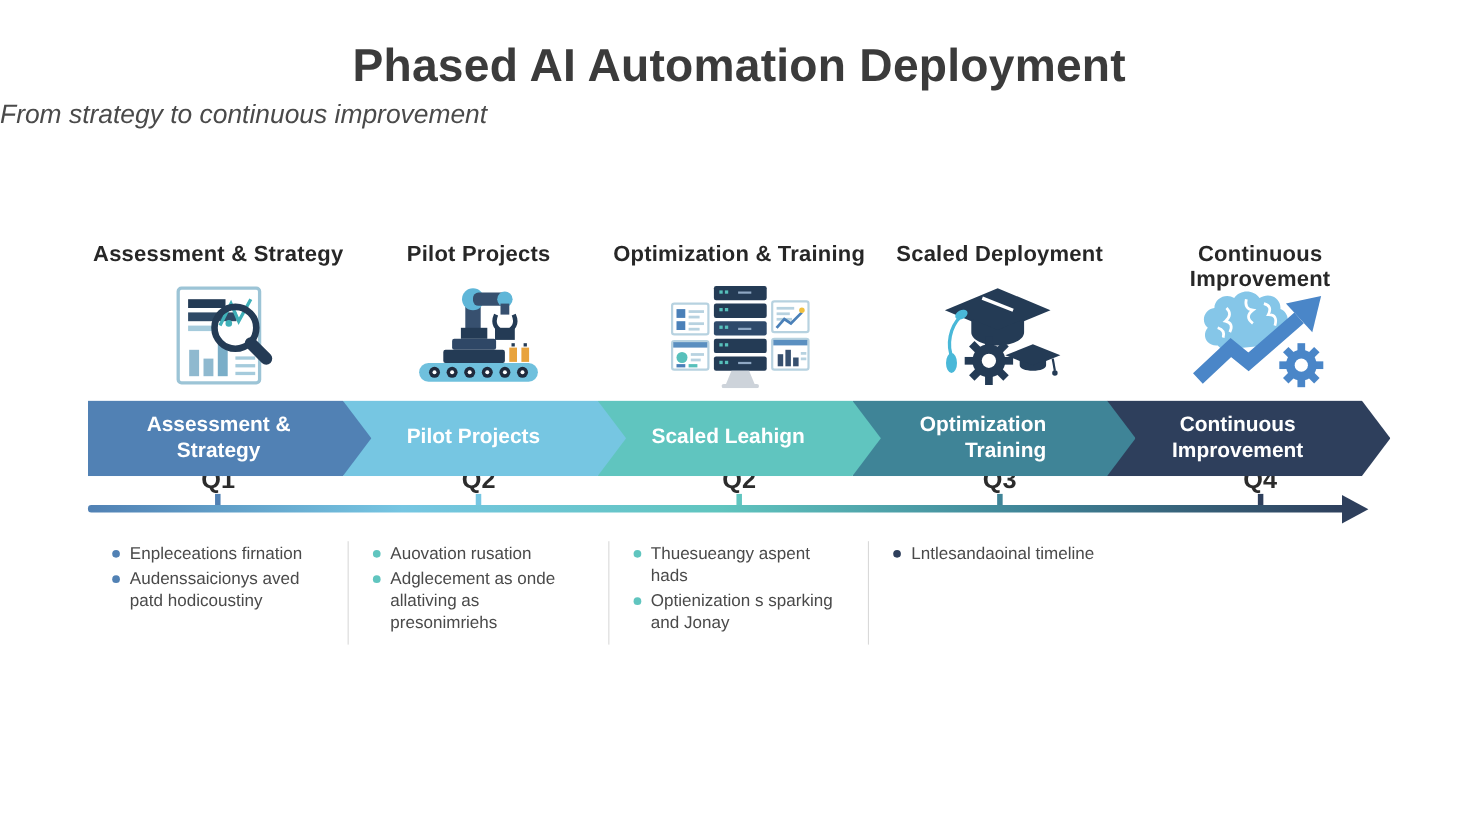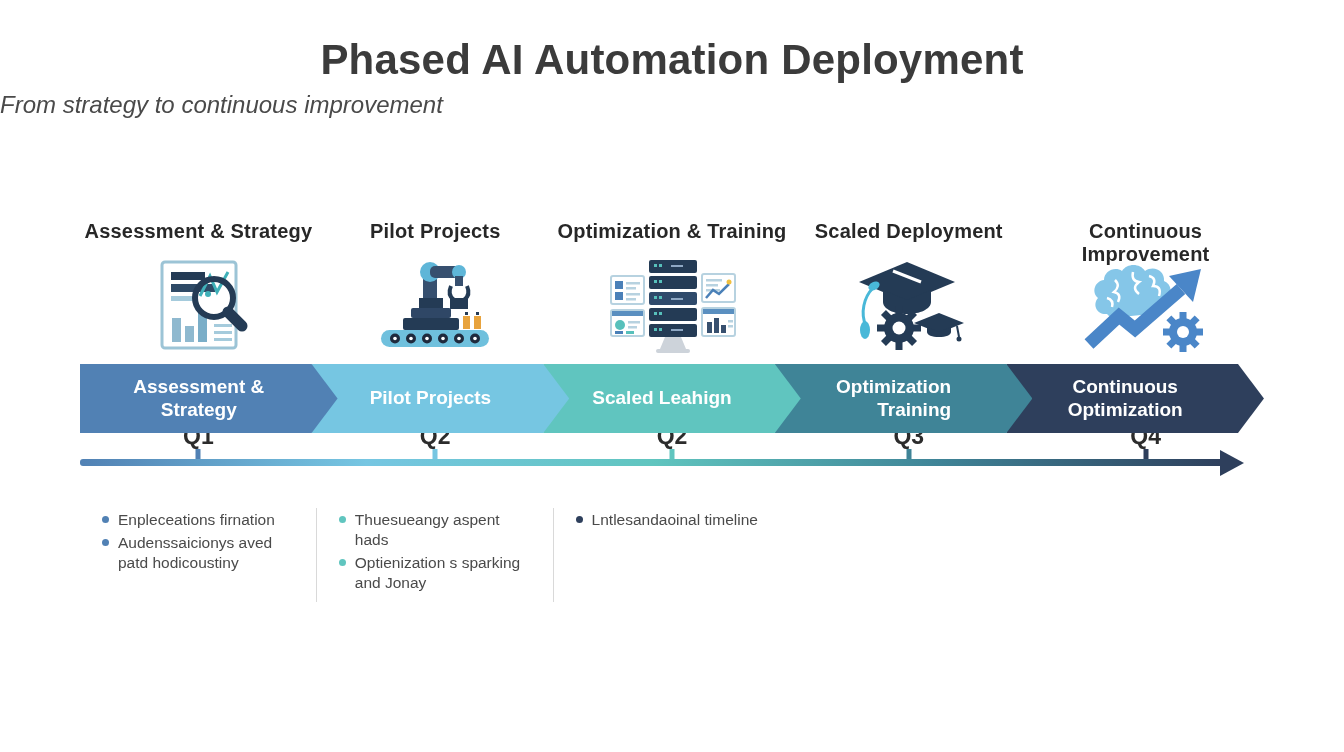--- a/index.html
+++ b/index.html
@@ -47,21 +47,21 @@
   .tick:nth-child(4){left:70%;}
   .tick:nth-child(5){left:90%;}
 
   .timeline-line{position:absolute;left:80px;width:1144px;top:459px;height:7px;border-radius:3px;}
   .arrowhead{
     position:absolute;left:1220px;top:450px;width:0;height:0;
     border-top:13px solid transparent;border-bottom:13px solid transparent;
     border-left:24px solid #2e3f5c;
   }
 
-  .bullets{top:508px;}
+  .bullets{top:492px;}
   .bullets-col{padding:2px 16px 0 22px;min-height:94px;border-right:1px solid #d9d9d9;box-sizing:border-box;}
   .bullets-col:last-child{border-right:none;}
   .b-item{display:flex;gap:9px;font-size:15.5px;color:#4a4a4a;line-height:1.3;margin-bottom:3px;}
   .b-dot{width:7px;height:7px;border-radius:50%;margin-top:6px;flex:0 0 auto;}
 </style>
 </head>
 <body>
 
 <div class="title">Phased AI Automation Deployment</div>
 <div class="subtitle">From strategy to continuous improvement</div>
@@ -225,21 +225,21 @@
 </div>
 
 <div class="banner">
   <div class="banner-seg" style="background: rgb(81, 129, 180);">Assessment &amp;
 Strategy</div>
   <div class="banner-seg" style="background: rgb(118, 198, 226);">Pilot Projects</div>
   <div class="banner-seg" style="background: rgb(96, 197, 191);">Scaled Leahign</div>
   <div class="banner-seg" style="background: rgb(63, 132, 151);">Optimization
 Training</div>
   <div class="banner-seg" style="background: rgb(46, 63, 92);">Continuous
-Optimization</div>
+Improvement</div>
 </div>
 
 <div class="grid quarters">
   <div class="q-label">Q1</div>
   <div class="q-label">Q2</div>
   <div class="q-label">Q2</div>
   <div class="q-label">Q3</div>
   <div class="q-label">Q4</div>
 </div>
 
@@ -260,20 +260,30 @@
       <span>Enpleceations firnation</span>
     </div>
     <div class="b-item">
       <span class="b-dot" style="background: rgb(81, 129, 180);"></span>
       <span>Audenssaicionys aved patd hodicoustiny</span>
     </div>
   </div>
   <div class="bullets-col">
     <div class="b-item">
       <span class="b-dot" style="background: rgb(96, 197, 191);"></span>
+      <span>Auovation rusation</span>
+    </div>
+    <div class="b-item">
+      <span class="b-dot" style="background: rgb(96, 197, 191);"></span>
+      <span>Adglecement as onde allativing as presonimriehs</span>
+    </div>
+  </div>
+  <div class="bullets-col">
+    <div class="b-item">
+      <span class="b-dot" style="background: rgb(96, 197, 191);"></span>
       <span>Thuesueangy aspent hads</span>
     </div>
     <div class="b-item">
       <span class="b-dot" style="background: rgb(96, 197, 191);"></span>
       <span>Optienization s sparking and Jonay</span>
     </div>
   </div>
   <div class="bullets-col">
     <div class="b-item">
       <span class="b-dot" style="background: rgb(46, 63, 92);"></span>

